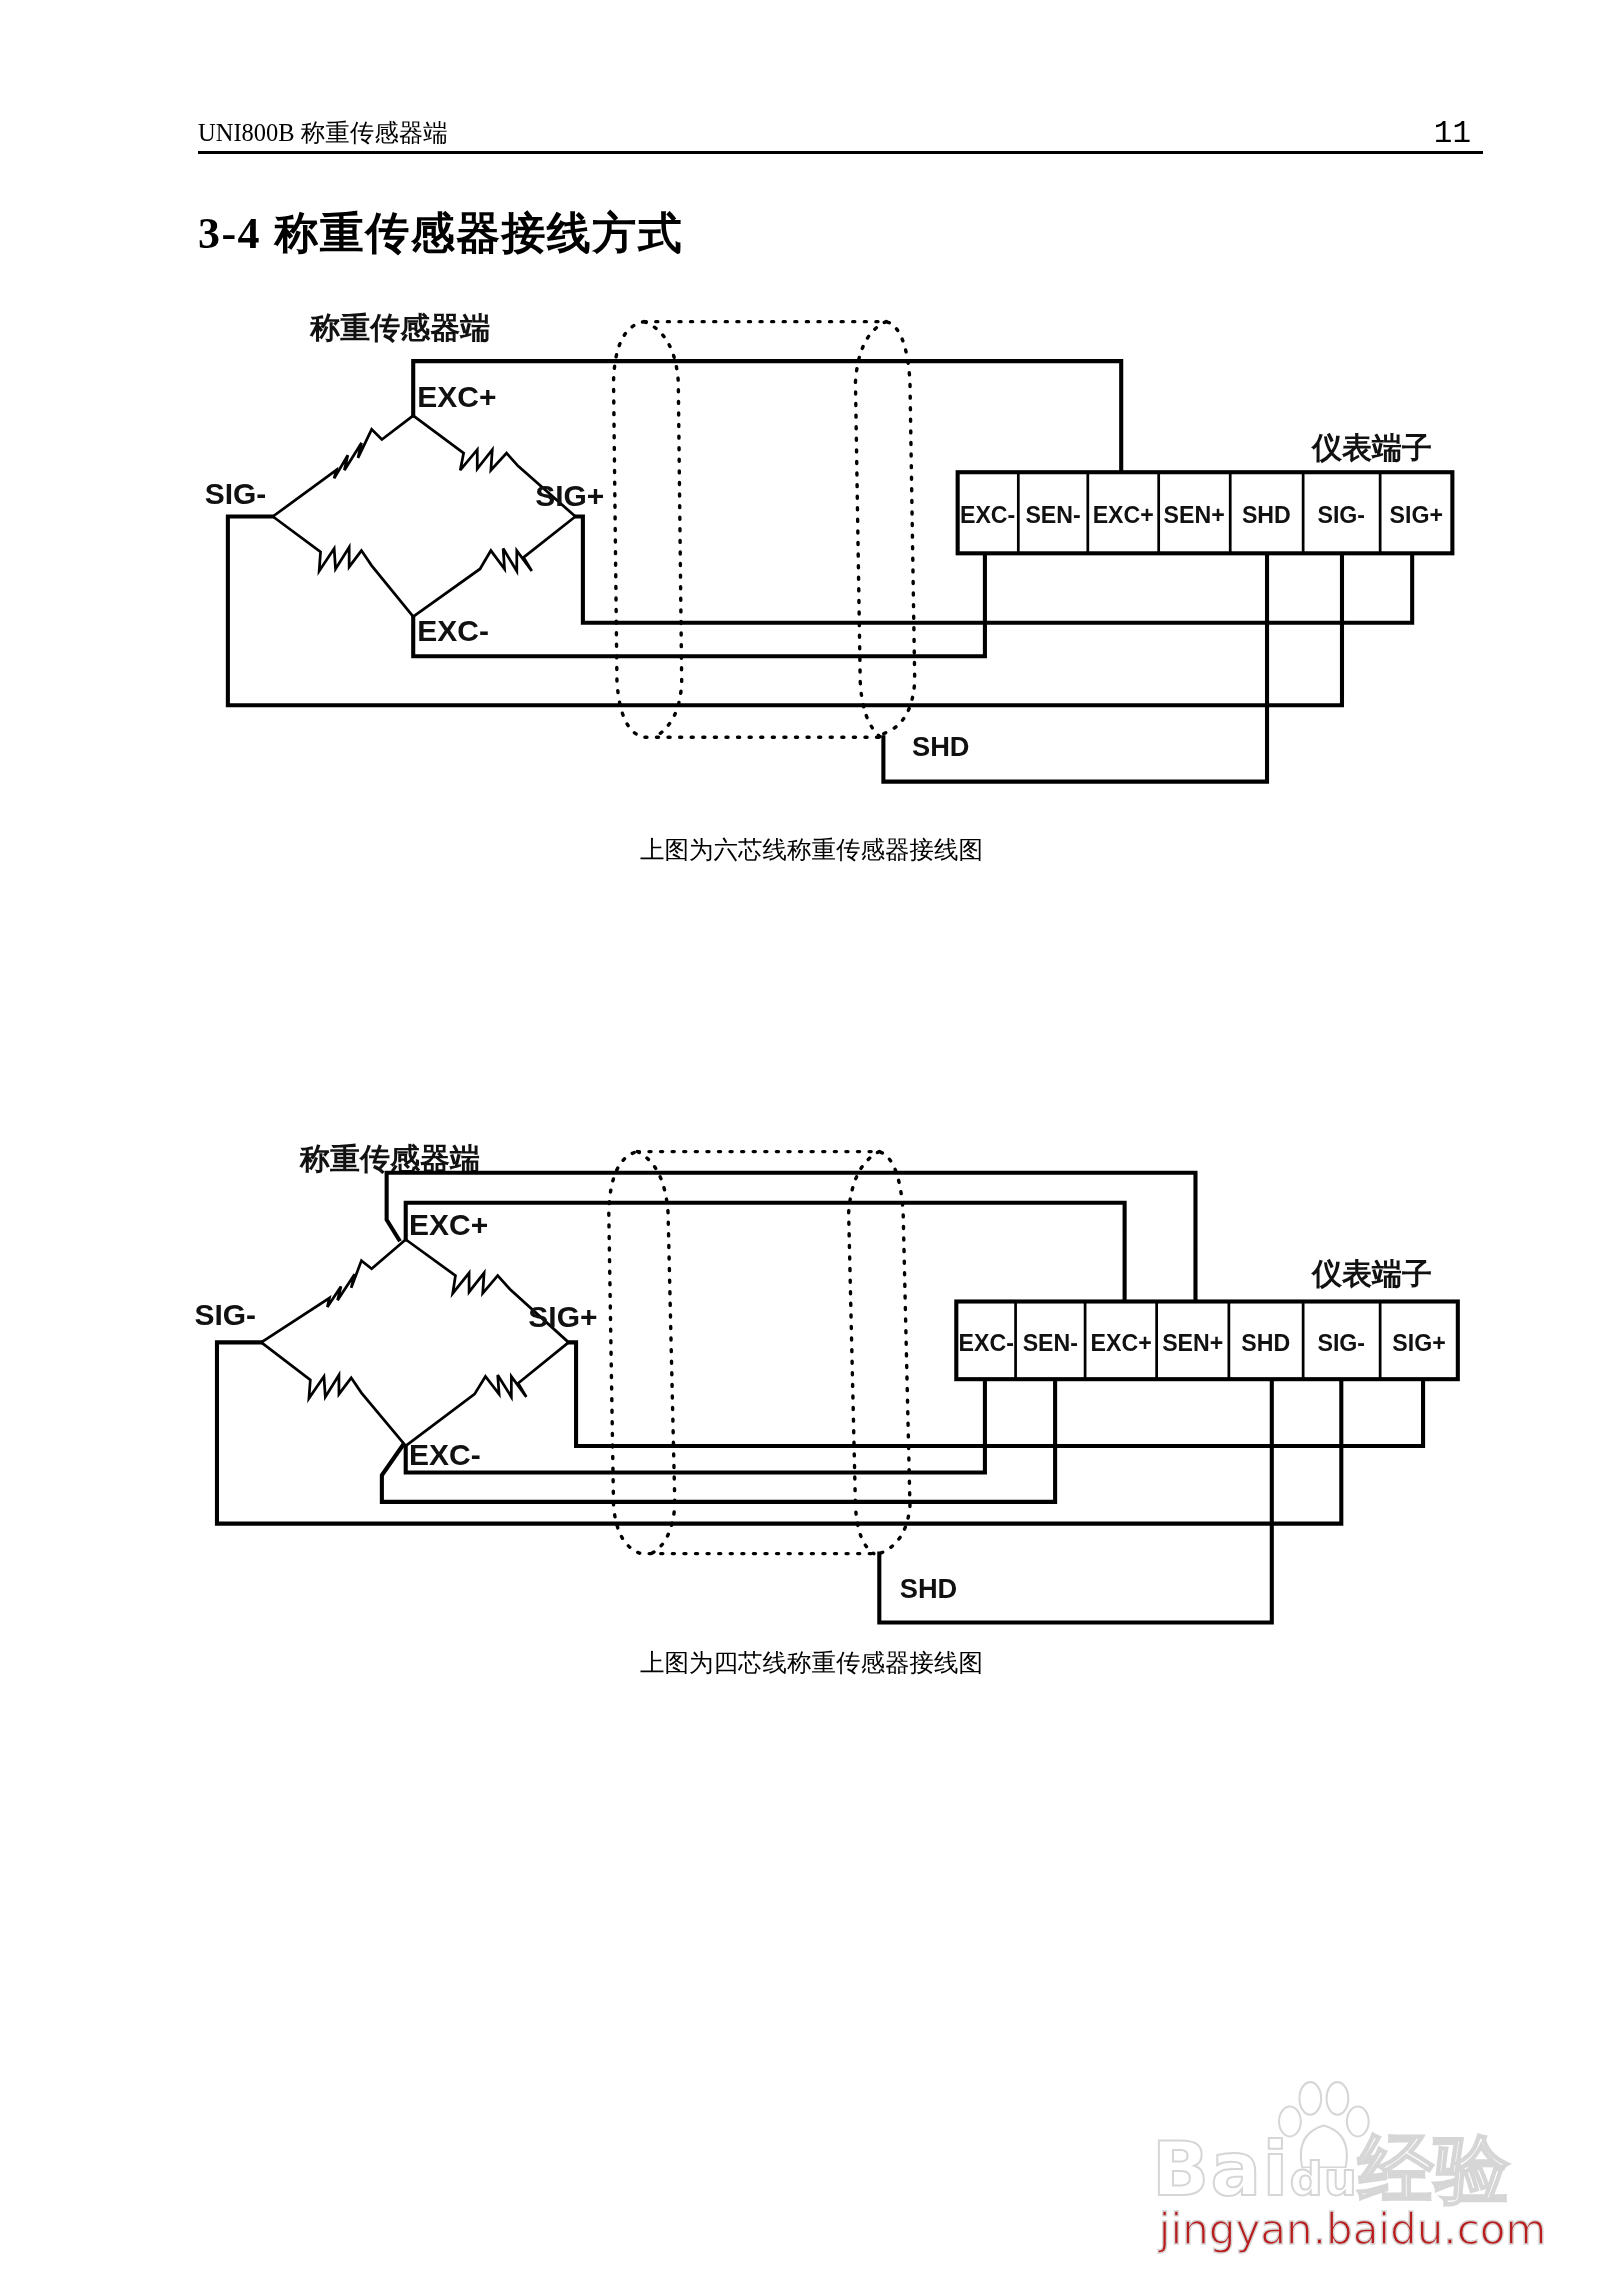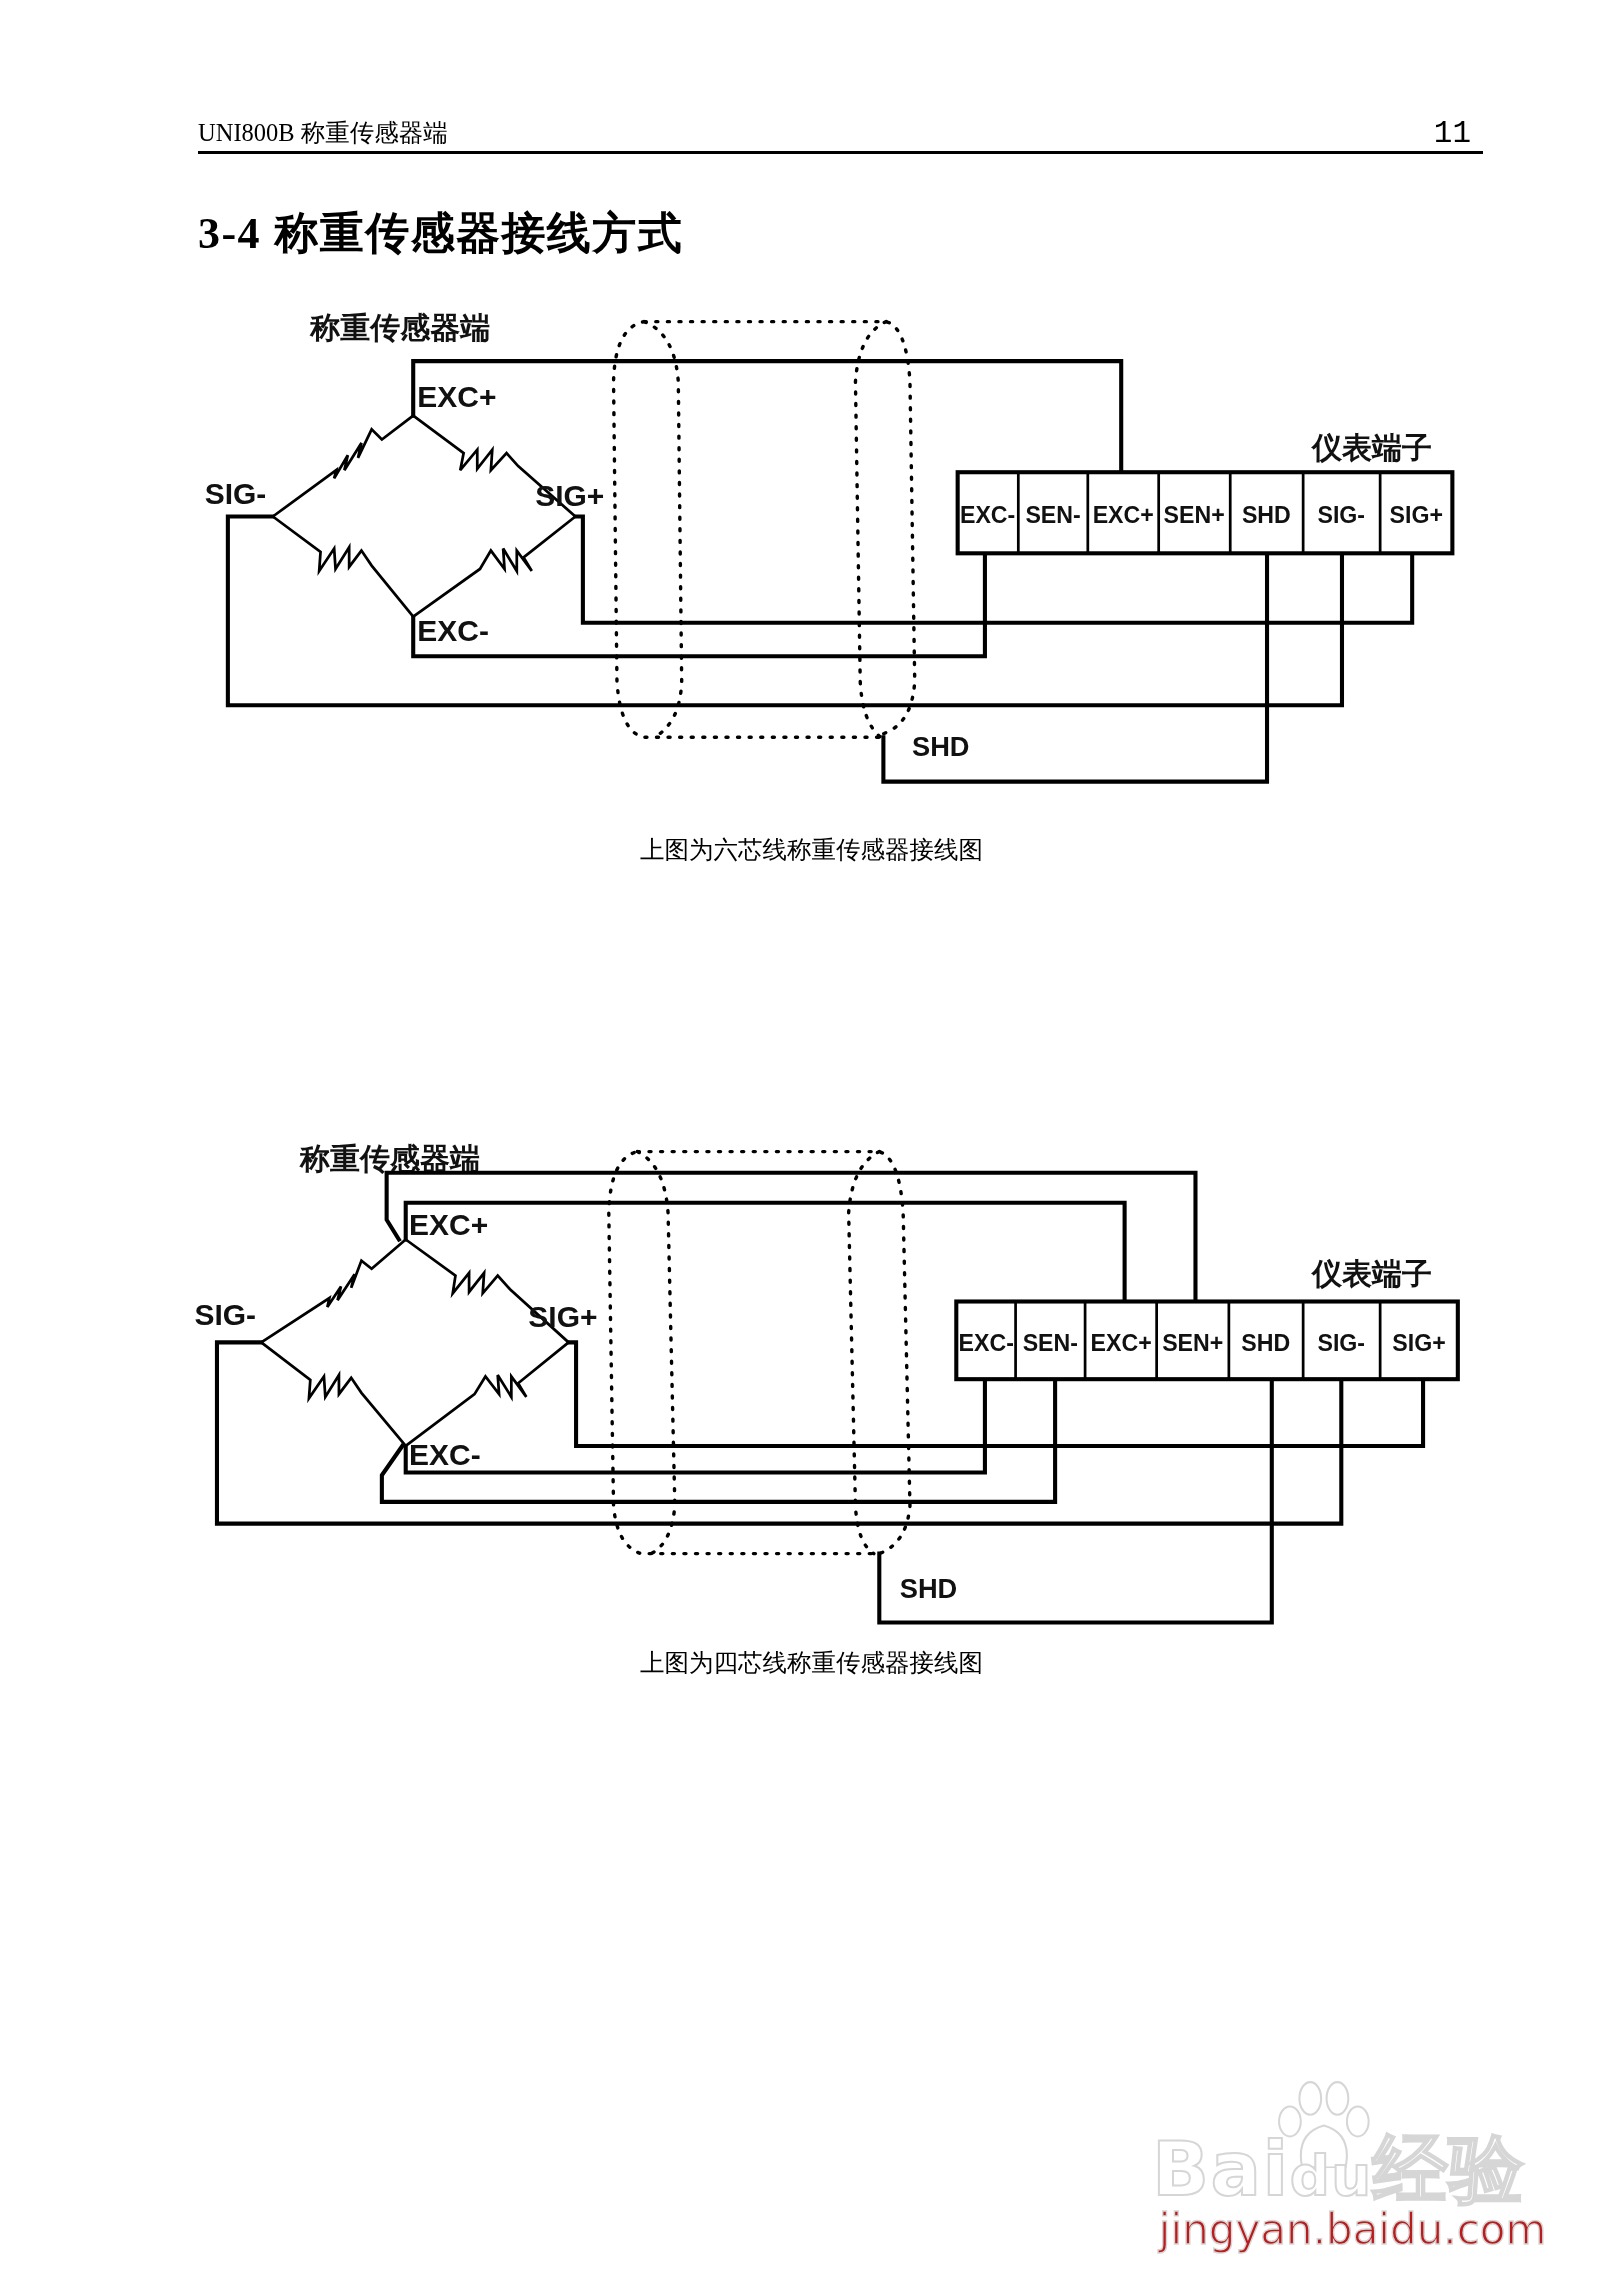--- a/index.html
+++ b/index.html
@@ -152,16 +152,16 @@
 <div class="watermark">
   <svg class="paw" viewBox="0 0 140 130">
     <g fill="#fff" stroke="#d6d6d6" stroke-width="3">
       <ellipse cx="22" cy="62" rx="16" ry="22"></ellipse>
       <ellipse cx="52" cy="28" rx="16" ry="24"></ellipse>
       <ellipse cx="92" cy="28" rx="16" ry="24"></ellipse>
       <ellipse cx="122" cy="62" rx="16" ry="22"></ellipse>
       <path d="M 40 130 Q 30 80 72 68 Q 114 80 104 130 Z"></path>
     </g>
   </svg>
-  <span class="wm-brand"><span>Bai</span><span style="font-size:56px;">du</span><span>经验</span></span>
+  <span class="wm-brand"><span>Bai</span><span style="font-size:46px;">du</span><span>经验</span></span>
   <span class="wm-url">jingyan.baidu.com</span>
 </div>
 
 
 </body></html>

